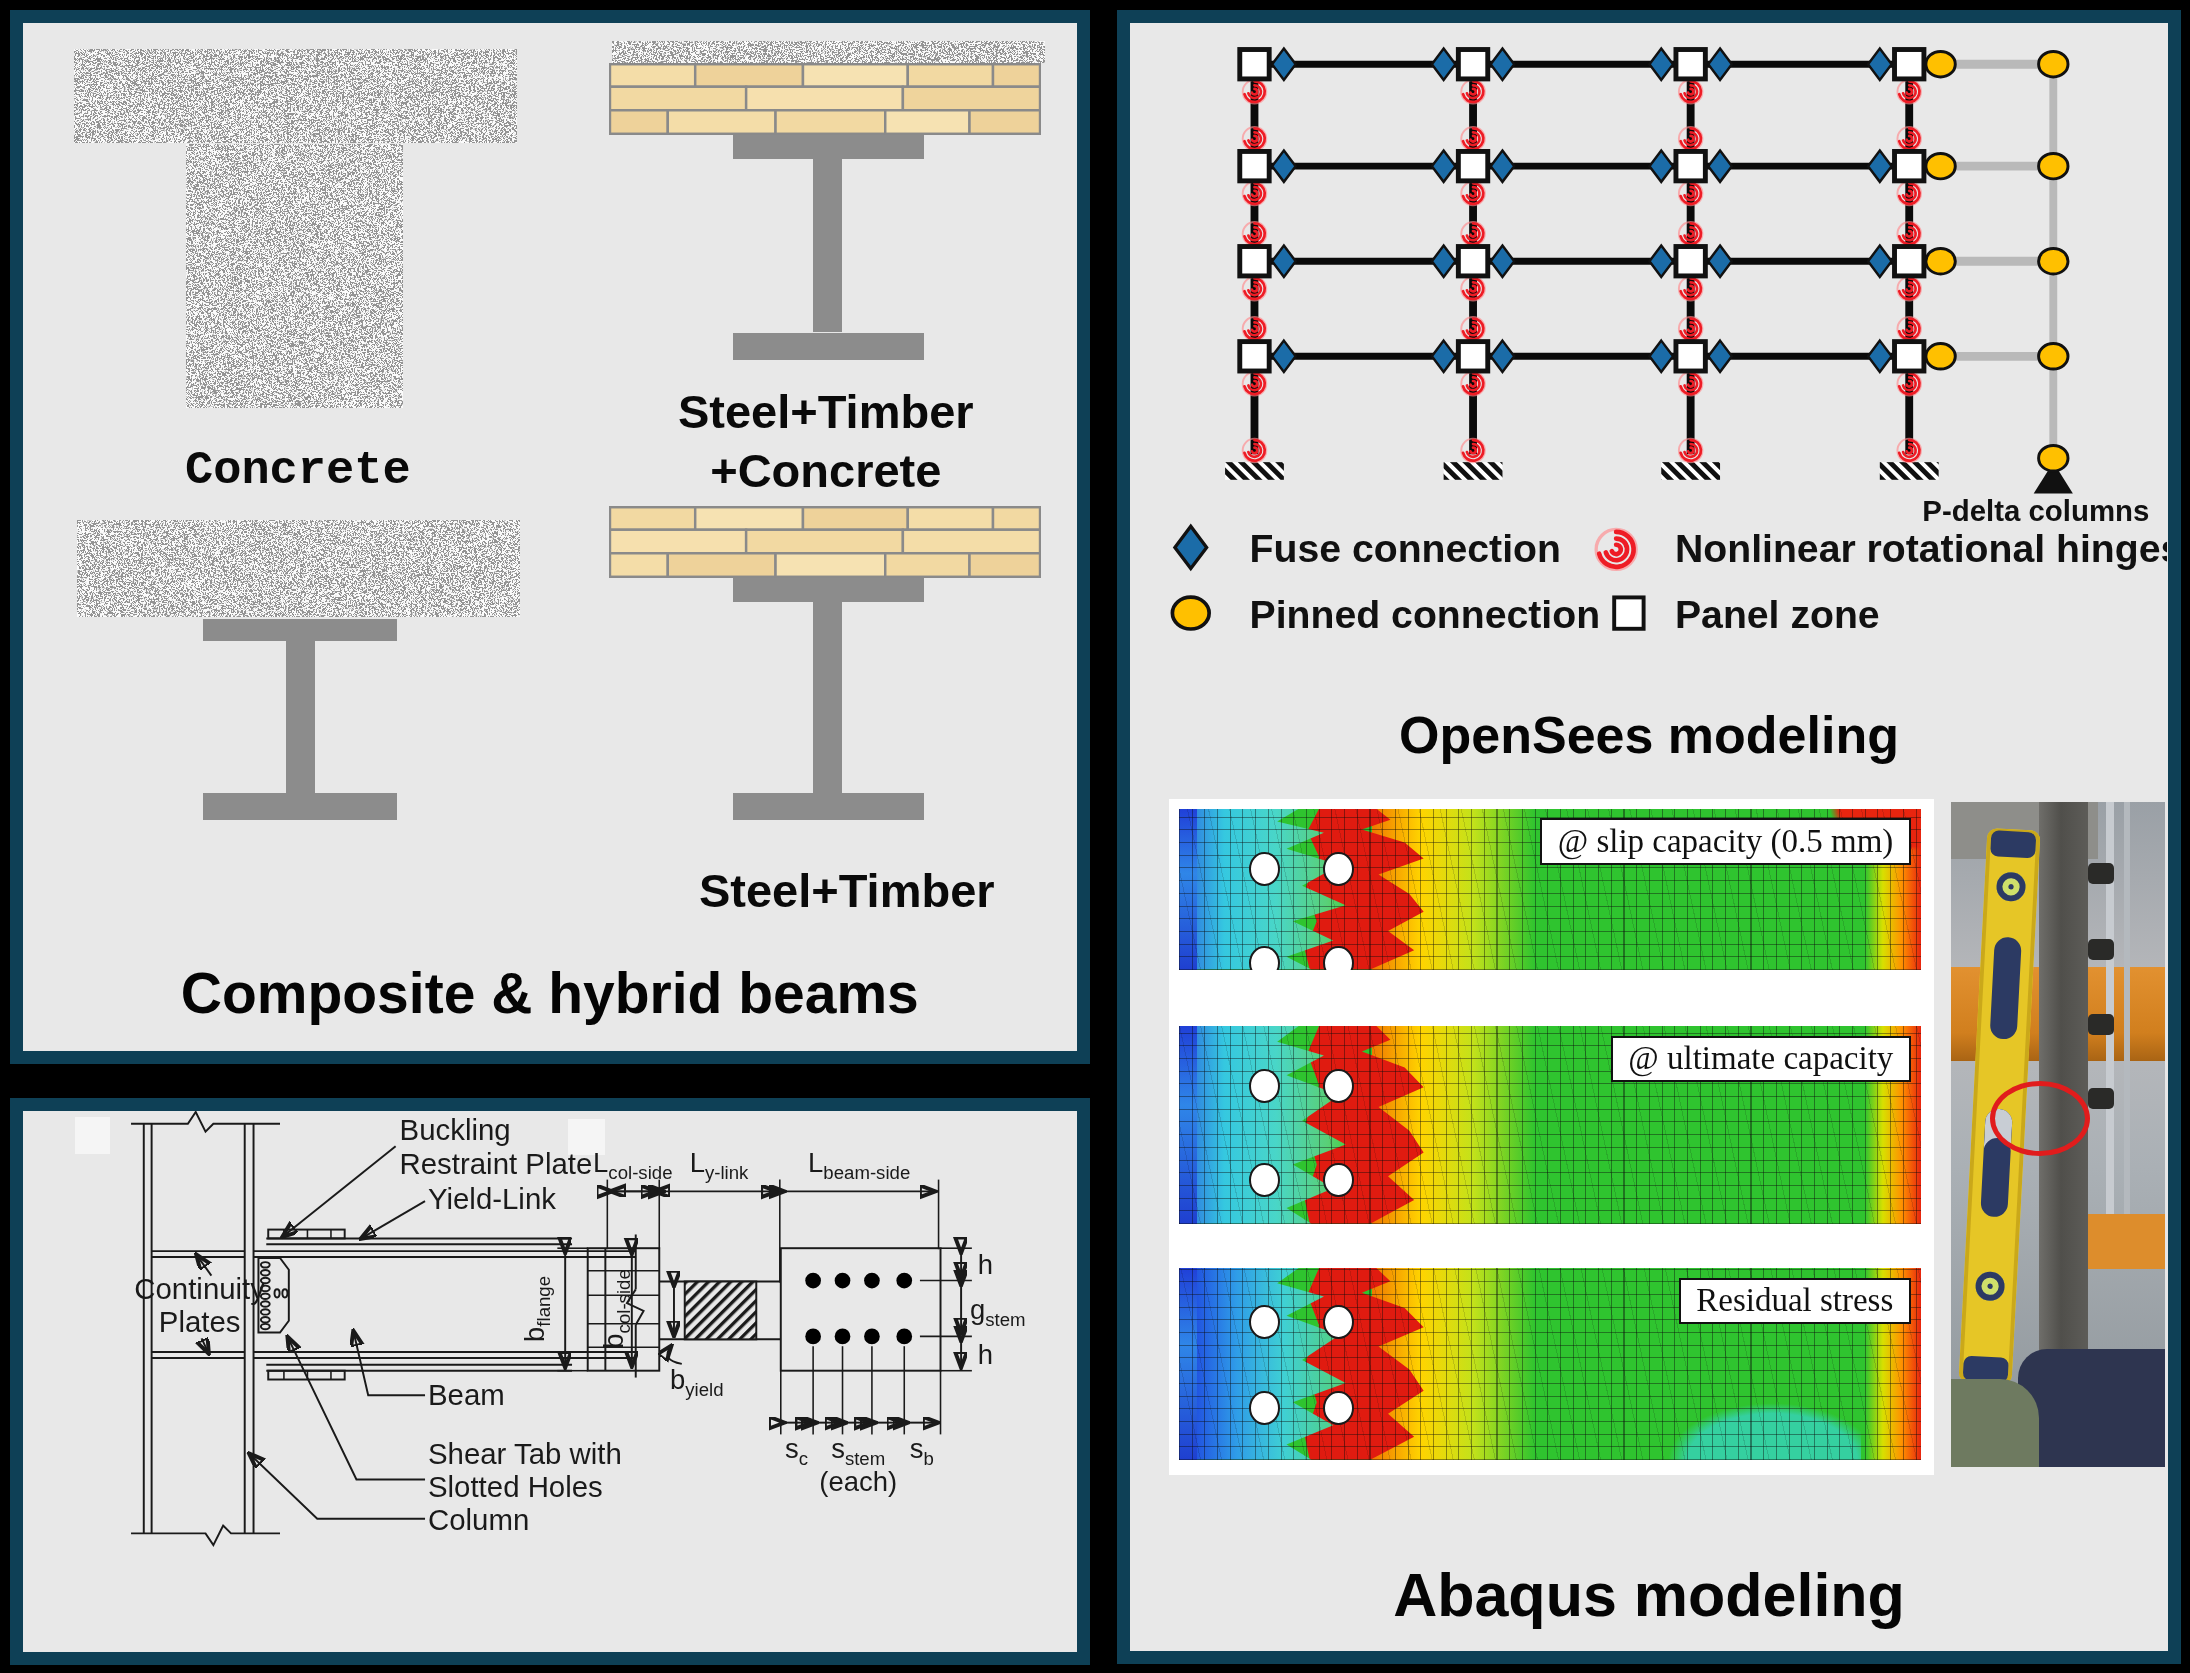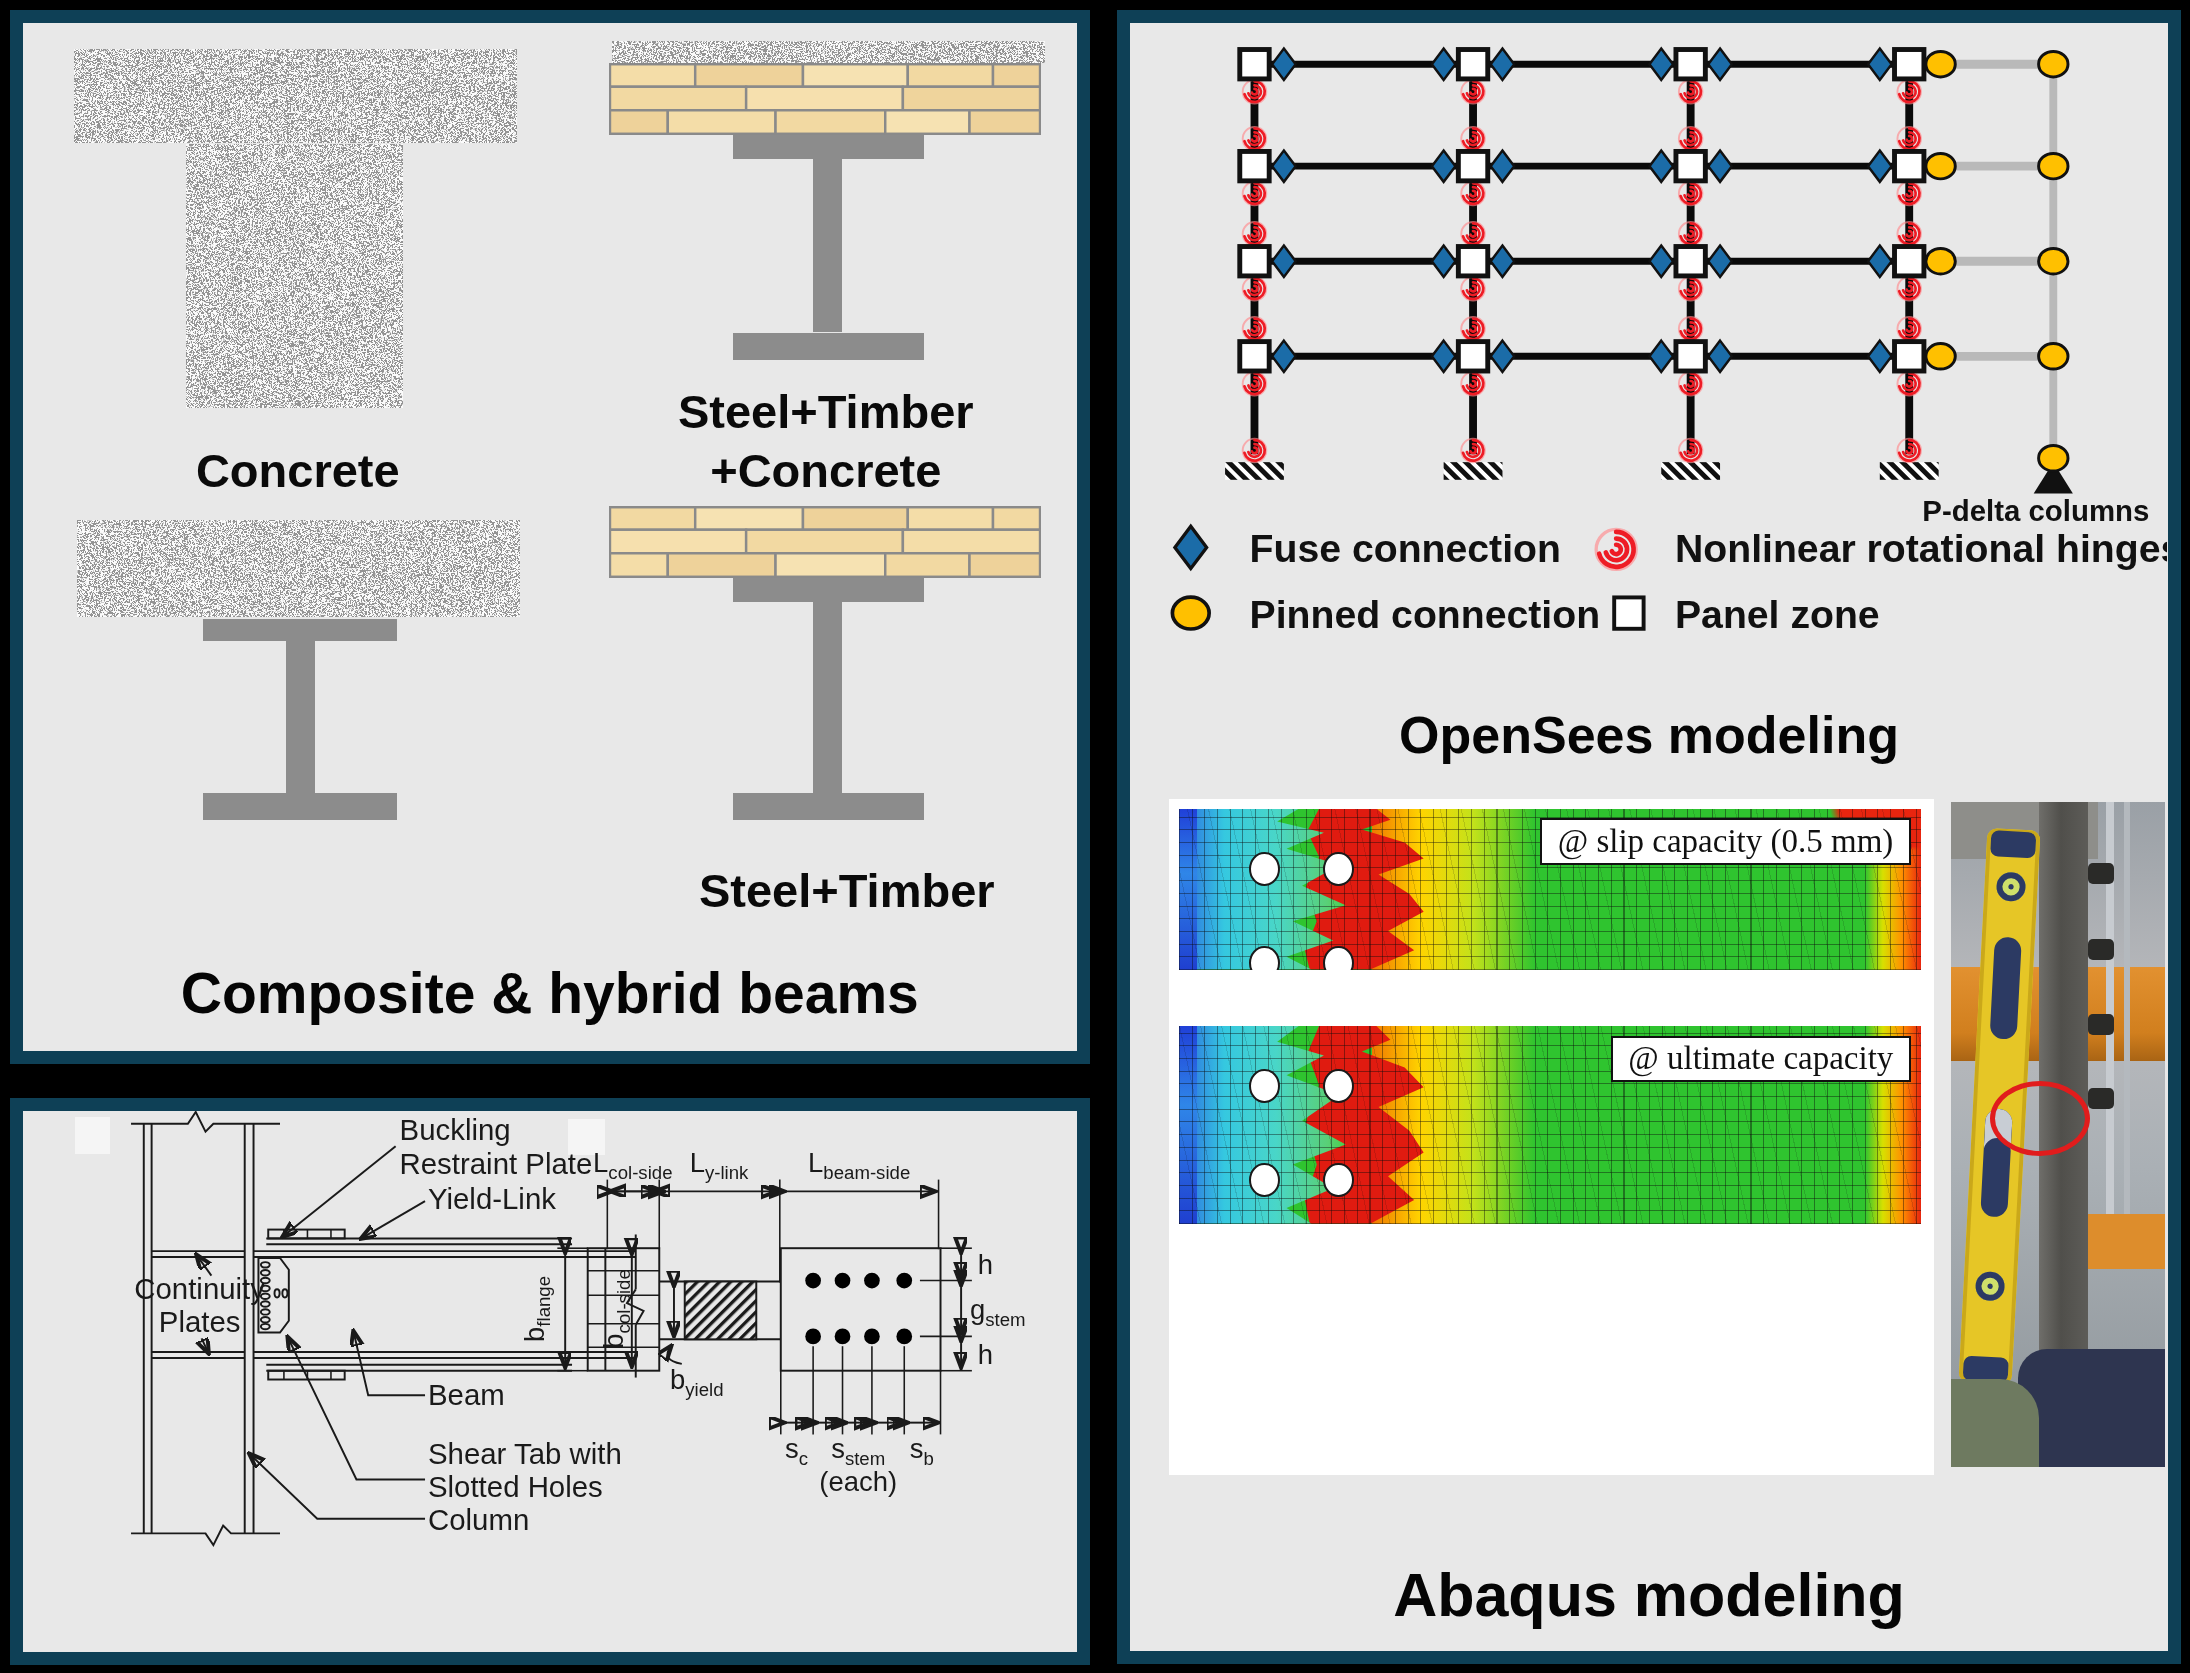--- a/index.html
+++ b/index.html
@@ -73,21 +73,21 @@
         <feComponentTransfer>
               <feFuncR type="discrete" tableValues="0.4 0.92 0.6 0.97 0.3 0.85 0.55 0.95"></feFuncR>
               <feFuncG type="discrete" tableValues="0.4 0.92 0.6 0.97 0.3 0.85 0.55 0.95"></feFuncG>
               <feFuncB type="discrete" tableValues="0.4 0.92 0.6 0.97 0.3 0.85 0.55 0.95"></feFuncB>
               <feFuncA type="table" tableValues="1 1"></feFuncA>
             </feComponentTransfer>
       </filter>
         </defs>
       <rect width="221" height="269" filter="url(#cf2)"></rect>
     </svg>
-    <div class="biglabel" style="left:79px;top:418px;width:392px;">Concrete</div>
+    <div class="biglabel" style="left:79px;top:418px;width:392px;font-family:Liberation Mono, monospace;">Concrete</div>
 
     <svg class="abs" style="left:589px;top:18.6px" width="433" height="21.6" viewBox="0 0 442 22">
       <defs>
           <filter id="cf3" x="0" y="0" width="100%" height="100%">
         <feTurbulence type="fractalNoise" baseFrequency="0.55" numOctaves="2" seed="5" stitchTiles="stitch"></feTurbulence>
         <feColorMatrix type="saturate" values="0"></feColorMatrix>
         <feComponentTransfer>
               <feFuncR type="discrete" tableValues="0.4 0.92 0.6 0.97 0.3 0.85 0.55 0.95"></feFuncR>
               <feFuncG type="discrete" tableValues="0.4 0.92 0.6 0.97 0.3 0.85 0.55 0.95"></feFuncG>
               <feFuncB type="discrete" tableValues="0.4 0.92 0.6 0.97 0.3 0.85 0.55 0.95"></feFuncB>
@@ -515,20 +515,33 @@
         <div class="layer red"></div>
         <div class="layer cyan"></div>
         <div class="layer blue"></div>
         <div class="layer redge"></div>
         <div class="hole" style="left:9.5%;top:43px;"></div>
         <div class="hole" style="left:19.5%;top:43px;"></div>
         <div class="hole" style="left:9.5%;top:137px;"></div>
         <div class="hole" style="left:19.5%;top:137px;"></div>
         <div class="fem-label">@ ultimate capacity</div>
       </div>
+      <div class="fem p3" style="top:469px;height:192px;">
+        <div class="layer trans"></div>
+        <div class="layer red"></div>
+        <div class="layer cyan"></div>
+        <div class="layer blue"></div>
+        <div class="layer redge"></div>
+        <div class="teal"></div>
+        <div class="hole" style="left:9.5%;top:37px;"></div>
+        <div class="hole" style="left:19.5%;top:37px;"></div>
+        <div class="hole" style="left:9.5%;top:123px;"></div>
+        <div class="hole" style="left:19.5%;top:123px;"></div>
+        <div class="fem-label">Residual stress</div>
+      </div>
     </div>
 
     <div class="photo abs" style="left:821px;top:779px;width:214px;height:665px;">
       <div class="abs" style="left:0;right:0;top:165px;height:94px;background:linear-gradient(180deg,#e29130,#d17f1e 70%,#a96414);"></div>
       <div class="abs" style="right:0;width:58%;top:412px;height:55px;background:#dd8d2c;"></div>
       <div class="abs" style="left:155px;top:0;width:7.8px;height:412px;background:#c7cbd0;"></div>
       <div class="abs" style="left:173px;top:0;width:5.9px;height:412px;background:#b4b9be;"></div>
       <div class="abs" style="left:0;top:0;width:147px;height:57px;background:#8e8e8a;"></div>
       <div class="abs" style="left:88px;top:0;width:49px;height:665px;background:linear-gradient(90deg,#6f6e6a,#504f4b 45%,#5d5c58);"></div>
       <div class="abs" style="left:137px;top:61px;width:25.5px;height:21.6px;background:#2a2a28;border-radius:4.9px;"></div>

